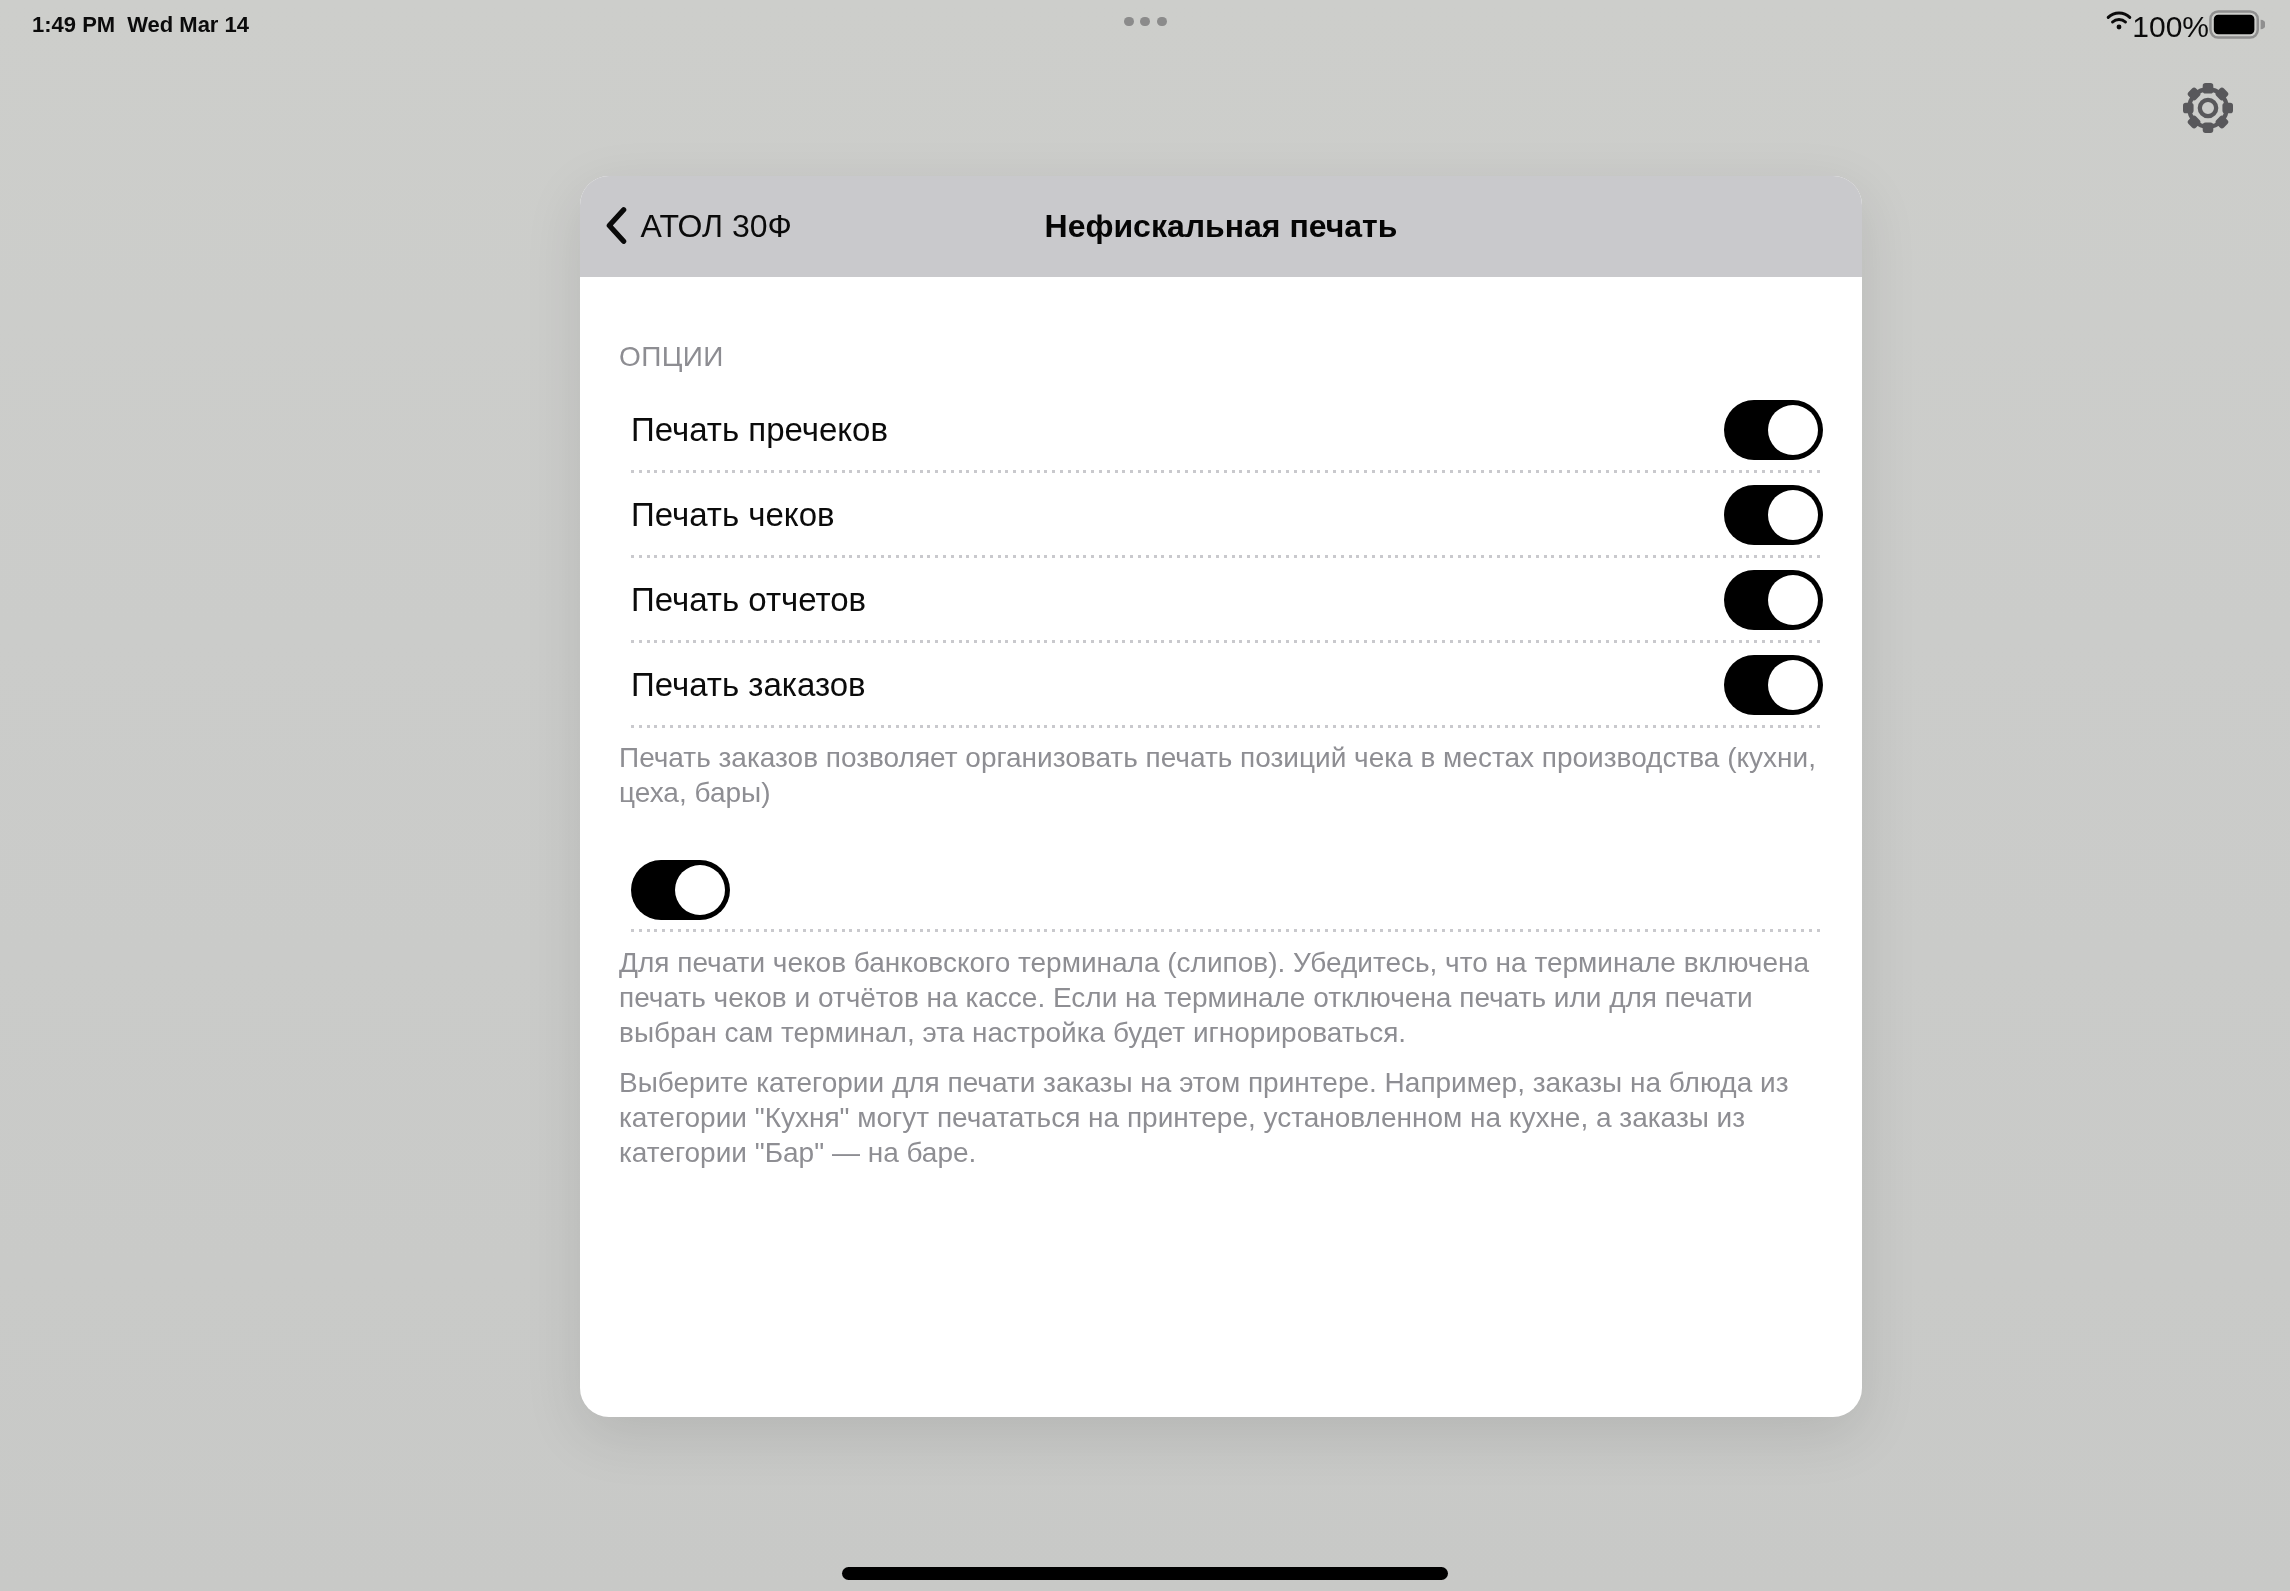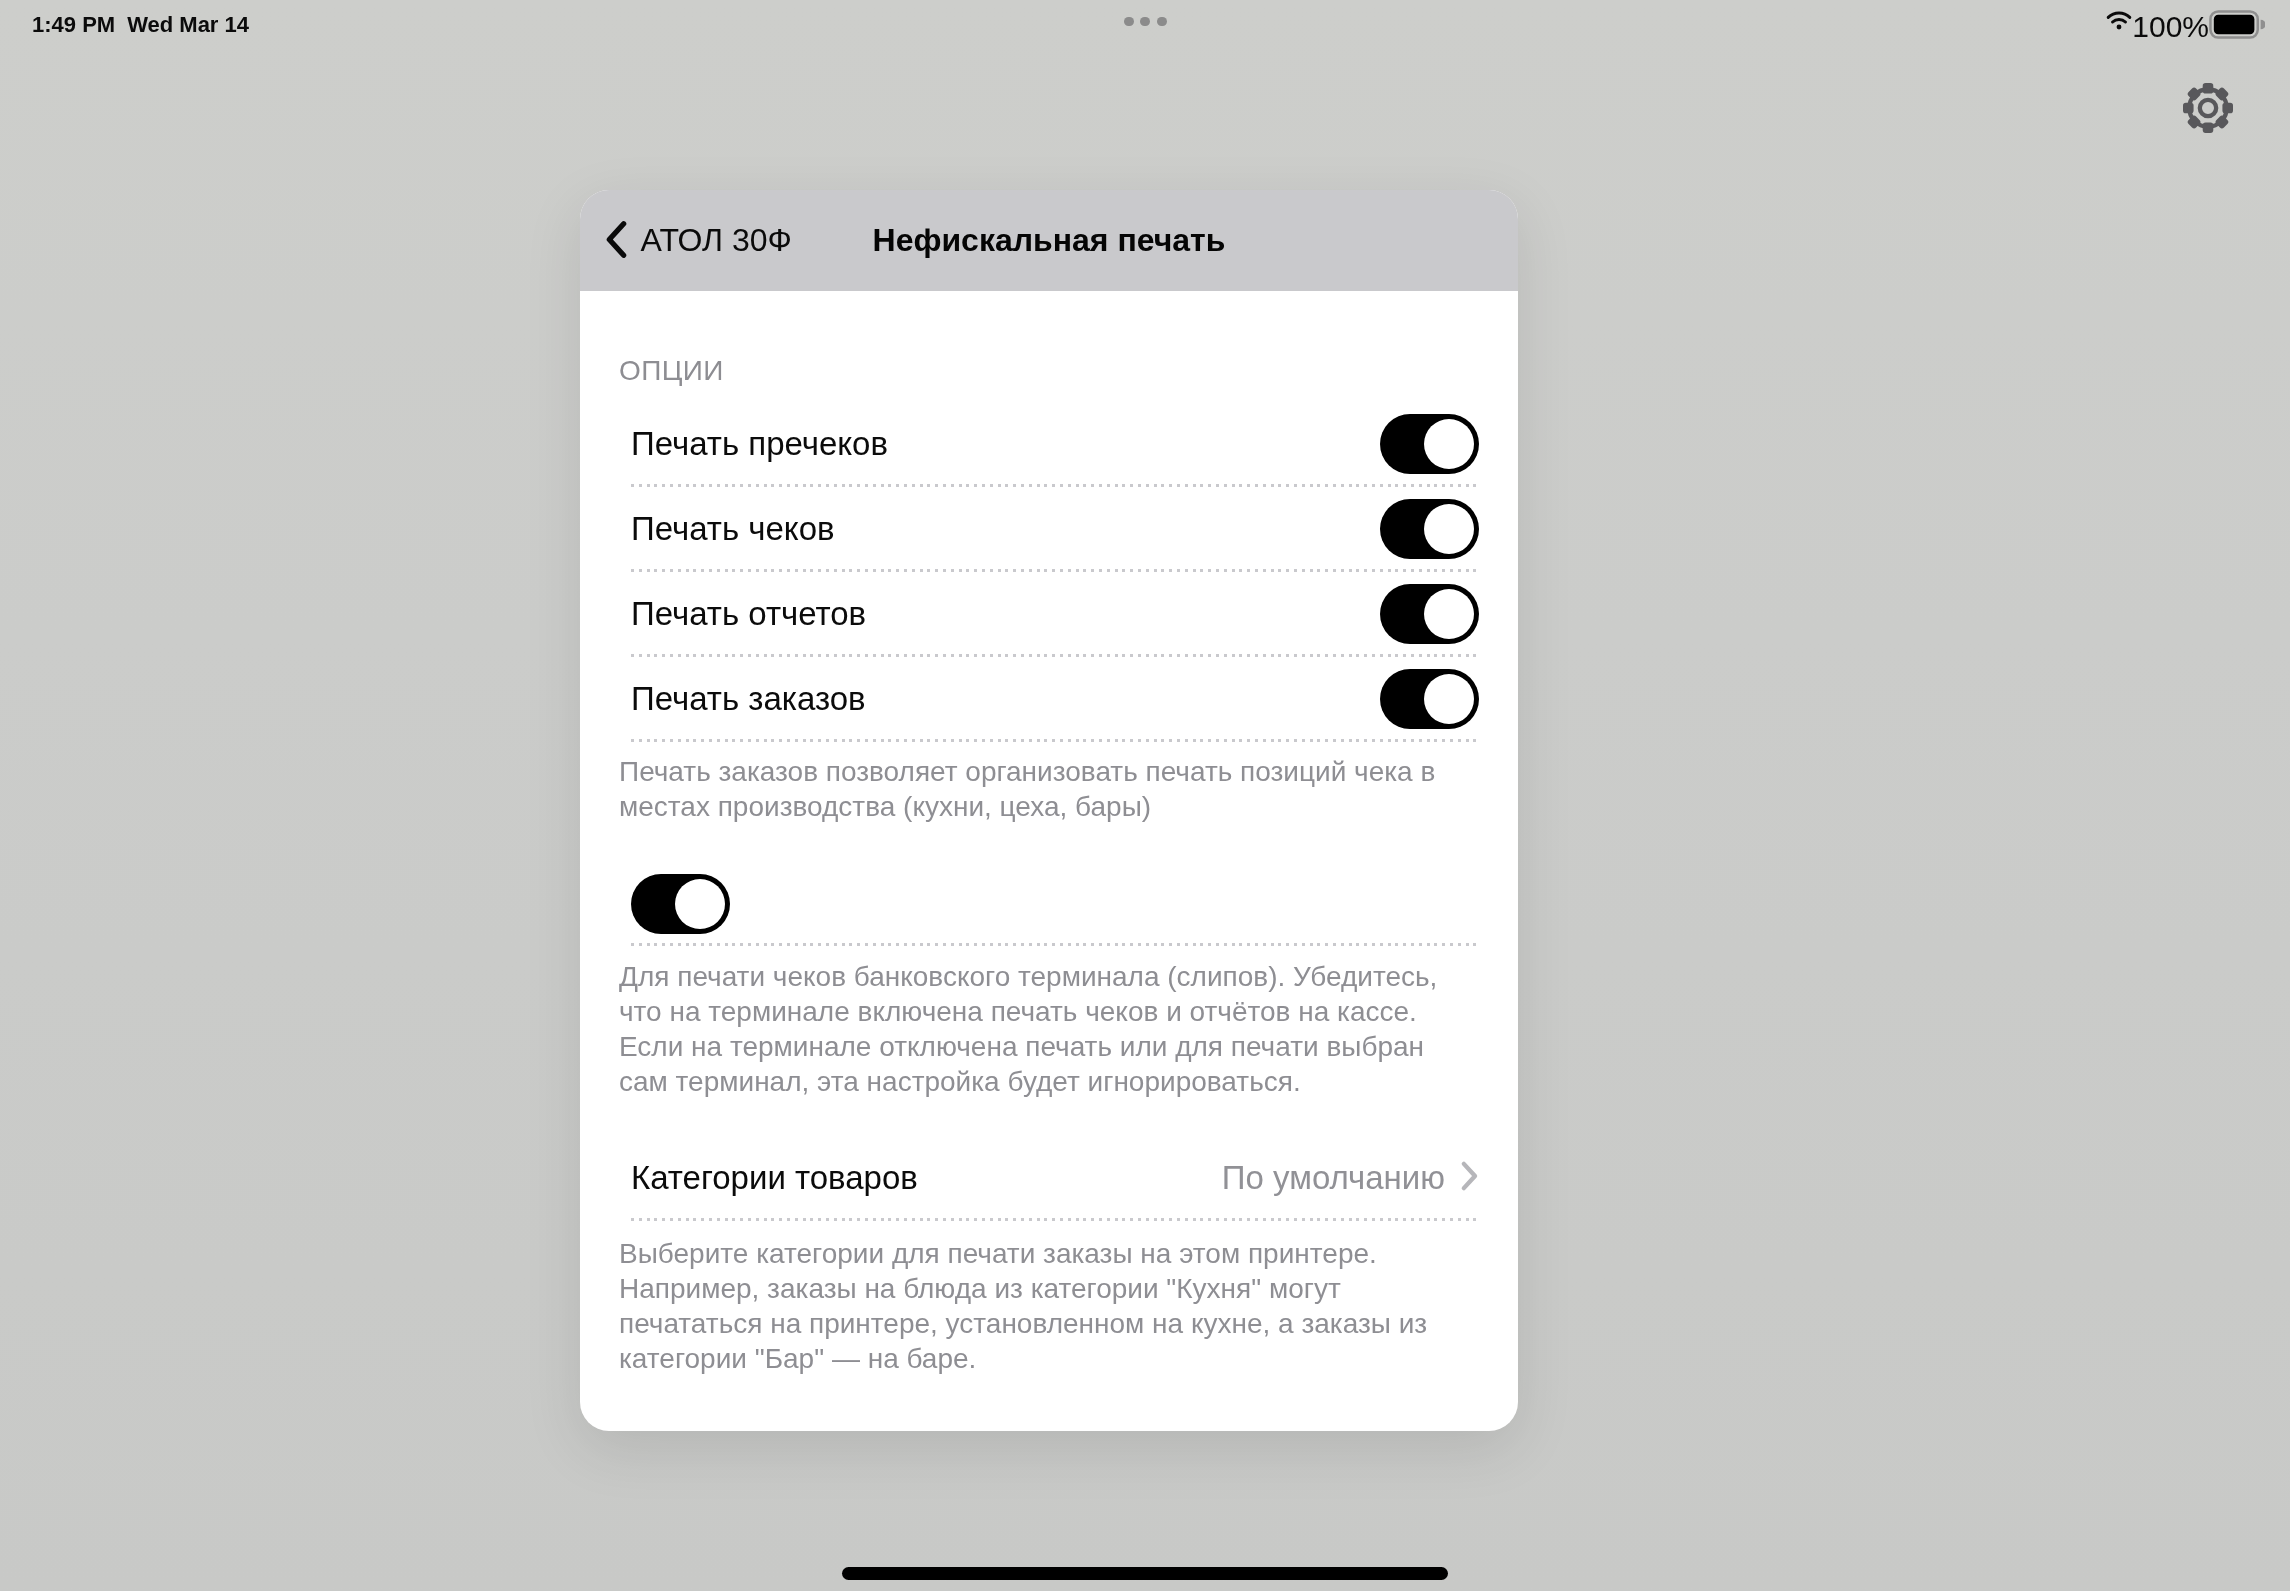--- a/index.html
+++ b/index.html
@@ -13,21 +13,21 @@
   .status-bar{position:absolute;top:0;left:0;right:0;height:54px;}
   .sb-left{position:absolute;left:32px;top:11.6px;display:flex;align-items:baseline;gap:12px;
     font-size:22px;font-weight:600;color:#0b0b0b;}
   .sb-dots{position:absolute;left:1124px;top:16.5px;display:flex;gap:6.8px;}
   .sb-dot{width:9.7px;height:9.7px;border-radius:50%;background:#8b8b8b;}
   .sb-right{position:absolute;right:25px;top:9.7px;display:flex;align-items:flex-start;gap:0;}
   .sb-batt-pct{font-size:30px;font-weight:500;color:#0b0b0b;}
   
   .gear-btn{position:absolute;left:2183px;top:83px;width:50px;height:50px;background:none;border:0;padding:0;cursor:pointer;}
   
-  .sheet{position:absolute;left:580px;top:190px;width:938px;height:1241px;
+  .sheet{position:absolute;left:580px;top:176px;width:1282px;height:1241px;
     background:#ffffff;border-radius:29px;overflow:hidden;
     box-shadow:0 17.5px 58px rgba(0,0,0,0.10);}
   .sheet-header{position:relative;height:101px;background:#c9c9cc;display:flex;align-items:center;justify-content:center;}
   .back-btn{position:absolute;left:25px;top:0;height:101px;display:flex;align-items:center;gap:13.6px;
     background:none;border:0;padding:0;cursor:pointer;font-family:inherit;}
   .back-label{font-size:32px;color:#0a0a0a;}
   .sheet-title{font-size:32px;font-weight:700;color:#050505;}
   .sheet-body{padding:0 39px;}
   .section-label{padding-top:64px;padding-bottom:14.6px;font-size:28px;color:#8d8d92;letter-spacing:0.4px;}
   .row{position:relative;height:85px;display:flex;align-items:center;justify-content:space-between;margin-left:12px;}
@@ -149,31 +149,19 @@
 
     <div class="row gap-row">
       <div class="toggle on">
           <div class="knob"></div>
         </div>
       <div class="hr"></div>
     </div>
 
     <div class="note">Для печати чеков банковского терминала (слипов). Убедитесь, что на терминале включена печать чеков и отчётов на кассе. Если на терминале отключена печать или для печати выбран сам терминал, эта настройка будет игнорироваться.</div>
 
-    <div class="row gap-row">
-      <span class="row-label">Категории товаров</span>
-      <span class="row-value">
-        <span class="value-text">По умолчанию</span>
-        <span>
-          <svg width="20.4" height="32" viewBox="0 0 21 33" fill="none">
-            <polyline points="5,4 16.5,16.5 5,29" stroke="#b6b6ba" stroke-width="4.5" stroke-linecap="round" stroke-linejoin="round"></polyline>
-          </svg>
-        </span>
-      </span>
-      <div class="hr"></div>
-    </div>
 
     <div class="note last">Выберите категории для печати заказы на этом принтере. Например, заказы на блюда из категории "Кухня" могут печататься на принтере, установленном на кухне, а заказы из категории "Бар" — на баре.</div>
   </div>
 </div>
 
 <div class="home-indicator"></div>
 
 
 </body></html>

